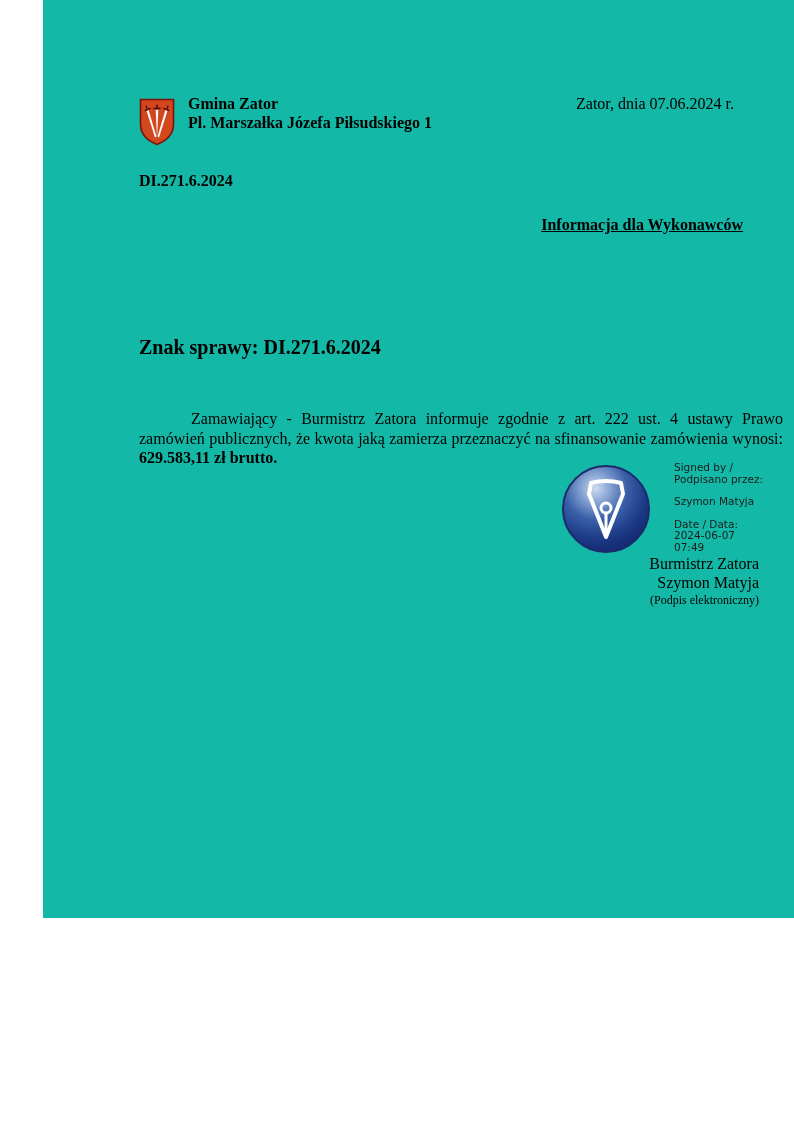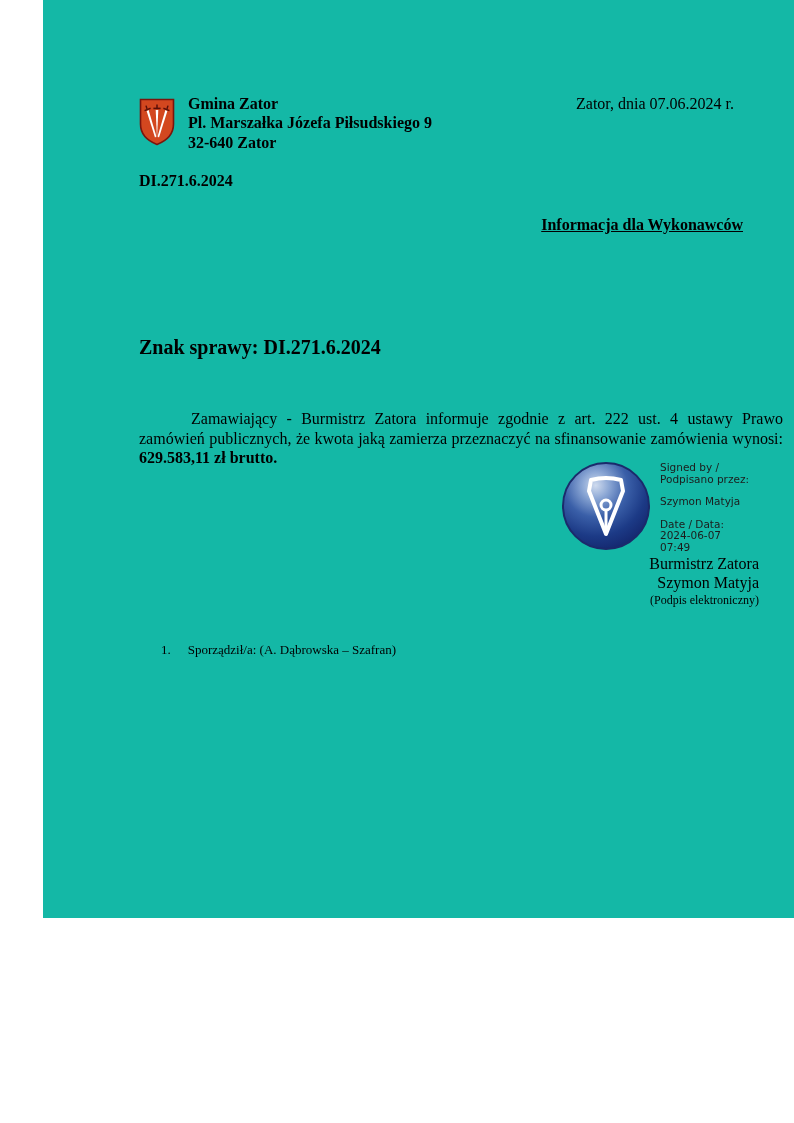--- a/index.html
+++ b/index.html
@@ -83,22 +83,22 @@
   }
   .para-2 { top: 393px; text-indent: 52px; }
   .para b { font-weight: bold; }
 
   
   .stamp {
     position: absolute;
     left: 518px;
     top: 458px;
     display: flex;
-    align-items: center;
-    gap: 9px;
+    align-items: flex-end;
+    gap: 23px;
   }
   .stamp-icon {
     width: 90px;
     height: 90px;
     flex: 0 0 auto;
   }
   .stamp-text {
     font-family: "DejaVu Sans", sans-serif;
     font-size: 10.5px;
     line-height: 11.6px;
@@ -153,22 +153,21 @@
       <line x1="28" y1="10.9" x2="29" y2="7.6" stroke="#5a0f08" stroke-width="1.5"></line>
 
       <polygon points="16.7,12 19.3,12 18,40.5" fill="#ffffff"></polygon>
       <line x1="14.4" y1="10.4" x2="21.6" y2="10.4" stroke="#5a0f08" stroke-width="1.6"></line>
       <line x1="18" y1="10" x2="18" y2="6.4" stroke="#5a0f08" stroke-width="1.5"></line>
     </svg>
   </div>
 
   <div class="org-block">
     <div>Gmina Zator</div>
-    <div>Pl. Marszałka Józefa Piłsudskiego 9</div>
-    <div>32-640 Zator</div>
+    <div>Pl. Marszałka Józefa Piłsudskiego 1</div>
   </div>
 
   <div class="date-line">Zator, dnia 07.06.2024 r.</div>
 
   <div class="ref-number">DI.271.6.2024</div>
 
   <div class="doc-title">Informacja dla Wykonawców</div>
 
 
   <div class="case-number">Znak sprawy: DI.271.6.2024</div>
@@ -208,17 +207,14 @@
       </div>
     </div>
   </div>
 
   <div class="sig-block">
     <div>Burmistrz Zatora</div>
     <div>Szymon Matyja</div>
     <div class="sig-note">(Podpis elektroniczny)</div>
   </div>
 
-  <div class="footer-item">
-    <span class="num">1.</span><span class="txt">Sporządził/a: (A. Dąbrowska – Szafran)</span>
-  </div>
 
 </div>
 
 </body></html>

